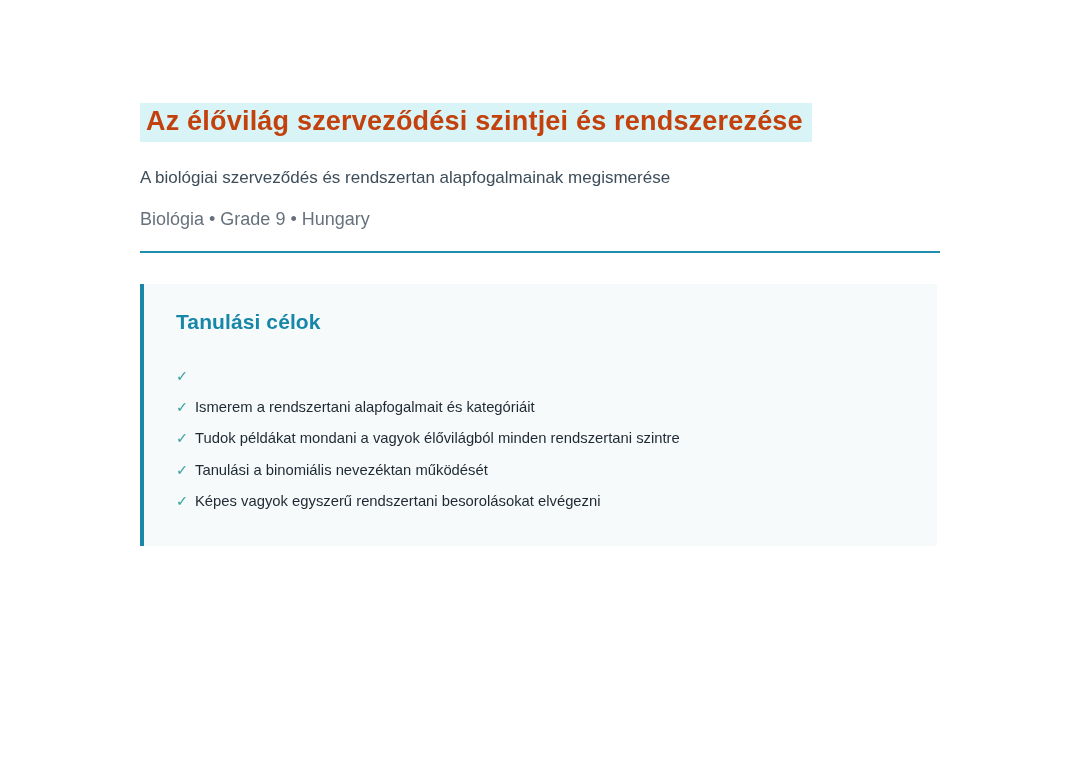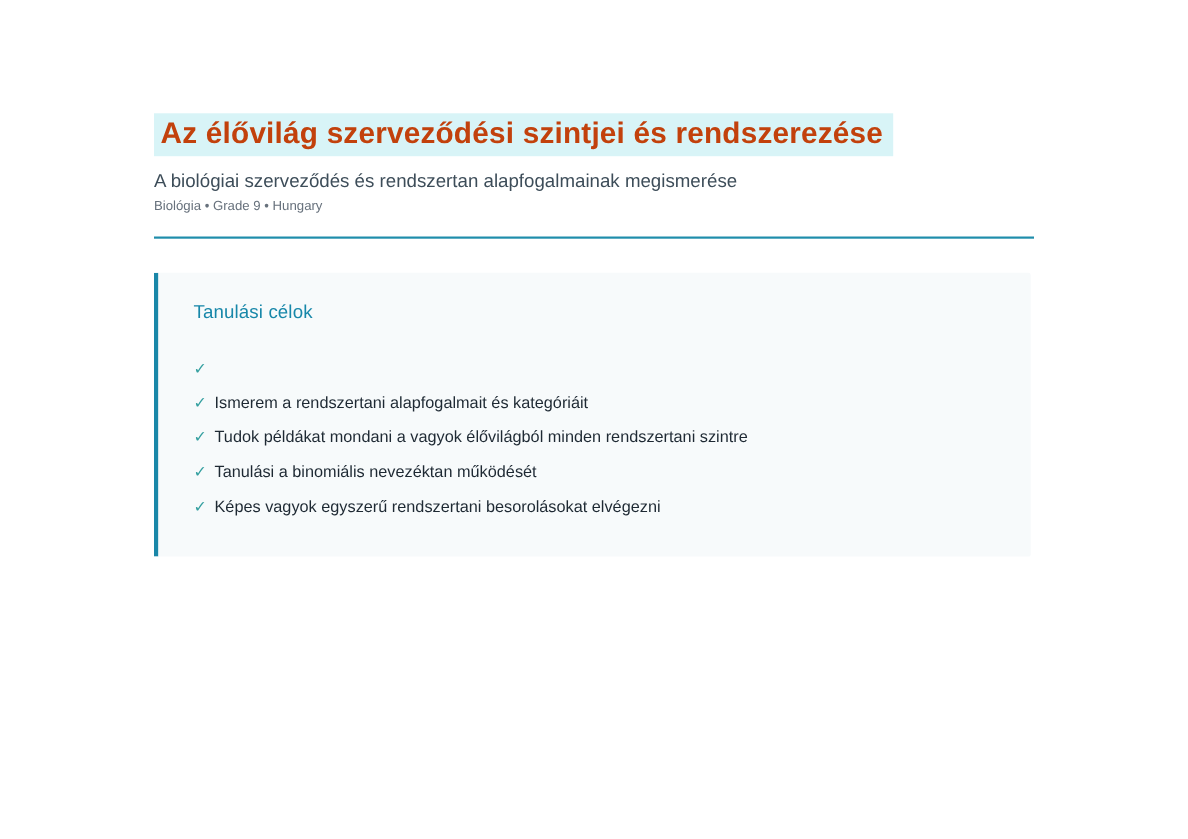--- a/index.html
+++ b/index.html
@@ -21,46 +21,46 @@
     color: #c2410c;
     letter-spacing: 0.2px;
     line-height: 1;
   }
   .page-title .highlight {
     background: #d8f4f7;
     padding: 5px 9px 7px 6px;
     display: inline-block;
   }
   .page-subtitle {
-    margin-top: 13px;
+    margin-top: 26px;
     font-size: 17px;
     color: #3d4d59;
   }
   .page-meta {
-    margin-top: 5px;
-    font-size: 12px;
+    margin-top: 21px;
+    font-size: 18px;
     color: #67717c;
   }
   .divider {
     margin-top: 21px;
     border: none;
     border-top: 2.5px solid #1f8dab;
     width: 800px;
   }
   .objectives-card {
     margin-top: 31px;
     width: 797px;
     background: #f7fafb;
     border-left: 4px solid #1a87a8;
     border-radius: 0 2px 2px 0;
     padding: 26px 35px 37px 32px;
   }
   .objectives-heading {
-    font-size: 17px;
-    font-weight: 400;
+    font-size: 21px;
+    font-weight: 700;
     color: #1787a9;
     letter-spacing: 0.1px;
   }
   .objectives-list {
     list-style: none;
     margin-top: 35px;
   }
   .objective-item {
     display: flex;
     align-items: flex-start;

